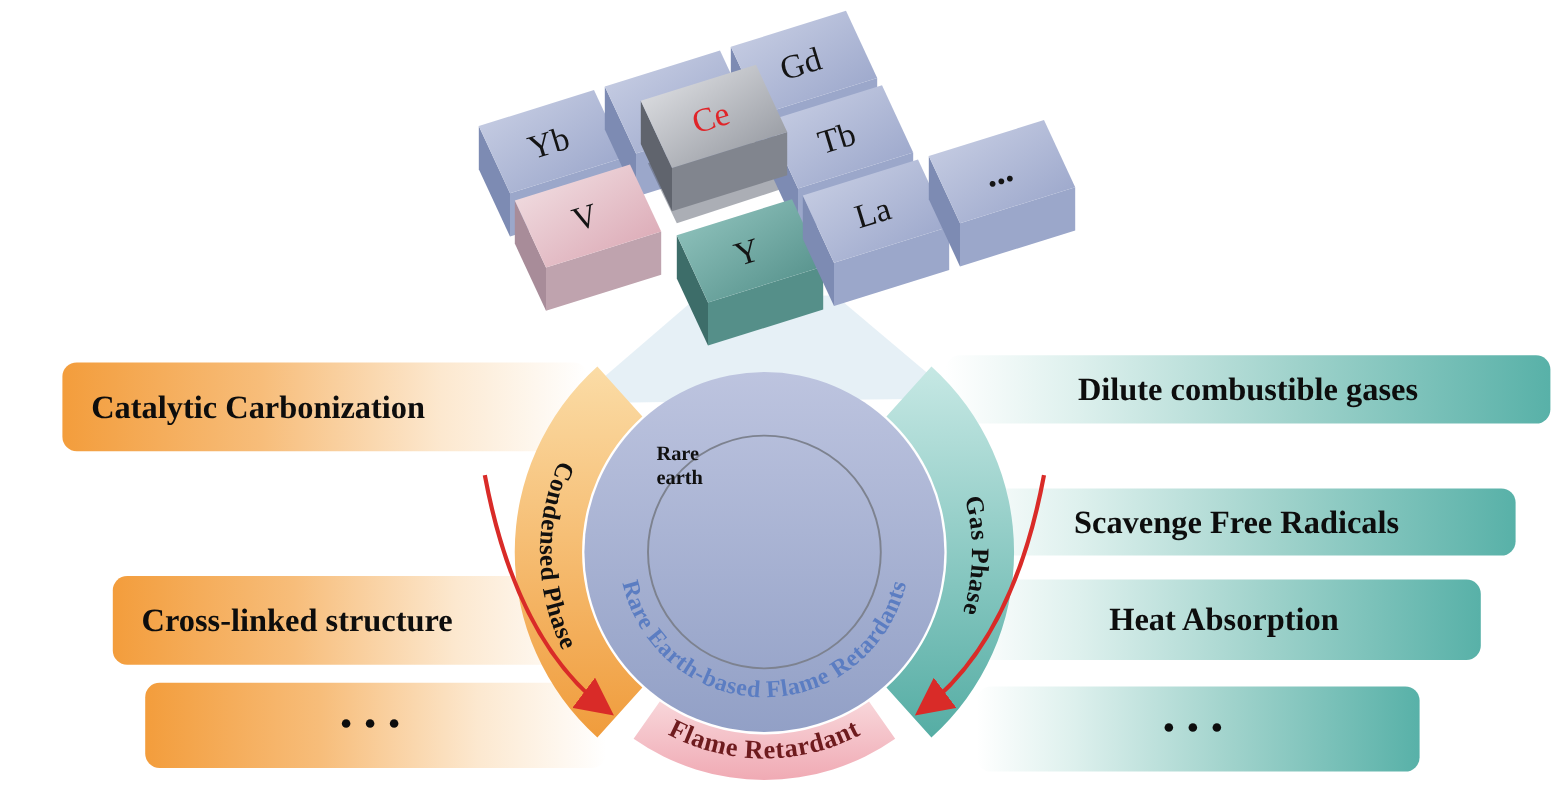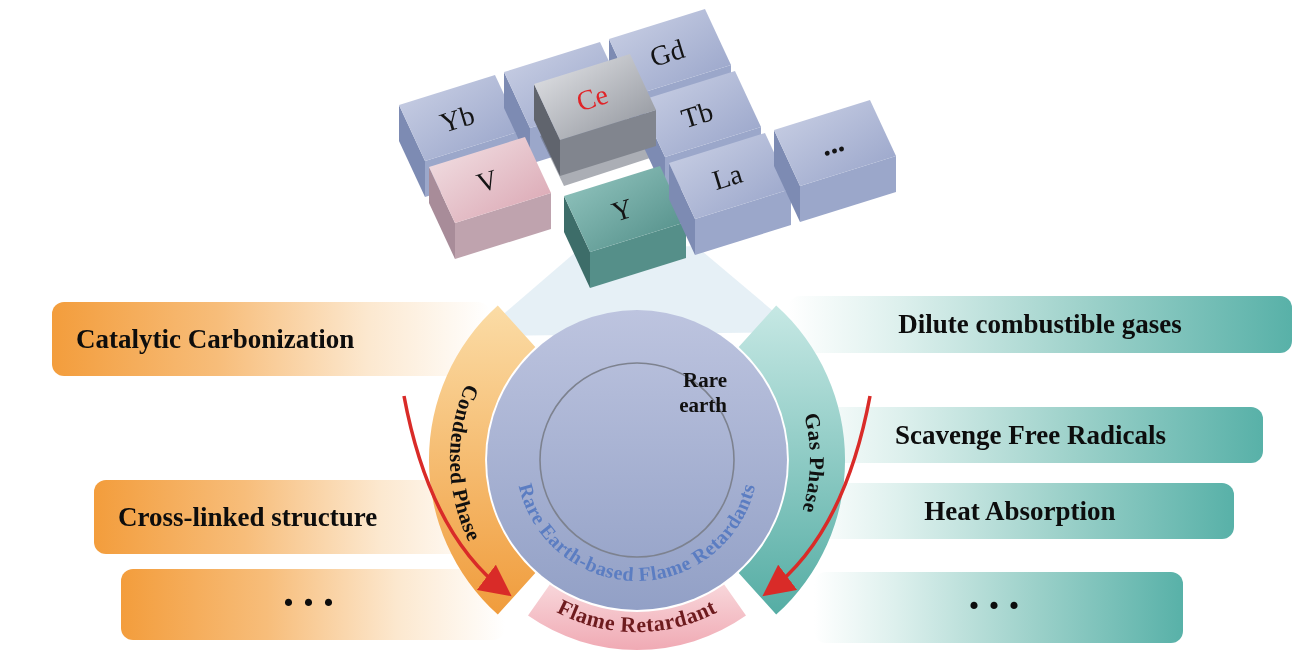--- a/index.html
+++ b/index.html
@@ -13,21 +13,21 @@
          white-space:nowrap; z-index:1; }
   .bar.left  { background:linear-gradient(90deg,#f39d3c 0%, #f7bd7a 38%, #fce8cf 72%, rgba(255,255,255,0) 100%);
                padding-left:24px; }
   .bar.right { background:linear-gradient(90deg, rgba(255,255,255,0) 0%, #ddf0ed 22%, #9fd2cb 58%, #58b1a8 100%);
                justify-content:center; }
   .bar.dots-bar { justify-content:center; padding-left:0; }
   .dots-label { font-size:44px; letter-spacing:9px; transform:translateY(-13px); }
 
   
   .core-text { position:absolute; left:547px; top:368px; width:180px; z-index:3;
-               text-align:right; font-weight:bold; font-size:21px; line-height:1.18;
+               text-align:left; font-weight:bold; font-size:17px; line-height:1.18;
                color:#101010; }
 
   
   svg.gfx { position:absolute; left:0; top:0; z-index:2; }
 
   .cube-label { font-size:28px; fill:#141414; }
   .cube-label.red { fill:#e02428; }
   .cube-label.dots { font-size:30px; font-weight:bold; }
   .arc-label { font-size:21px; font-weight:bold; fill:#101010; letter-spacing:0.5px; }
   .flame-label { font-size:22px; font-weight:bold; fill:#6e1b1e; letter-spacing:0.5px; }
@@ -47,21 +47,21 @@
   <div class="bar left dots-bar" style="left:121px; top:569px; width:384px; height:71px;">
     <span class="dots-label">...</span>
   </div>
 
   <div class="bar right" style="left:788px; top:296px; width:504px; height:57px;text-align:center;">
     <span>Dilute combustible gases</span>
   </div>
   <div class="bar right" style="left:798px; top:407px; width:465px; height:56px;align-items:center;">
     <span>Scavenge Free Radicals</span>
   </div>
-  <div class="bar right" style="left:806px; top:483px; width:428px; height:56px;">
+  <div class="bar right" style="left:806px; top:483px; width:428px; height:67px;">
     <span>Heat Absorption</span>
   </div>
   <div class="bar right dots-bar" style="left:814px; top:572px; width:369px; height:71px;">
     <span class="dots-label">...</span>
   </div>
 
   <div class="core-text">
     <div>Rare</div>
     <div>earth</div>
   </div>

